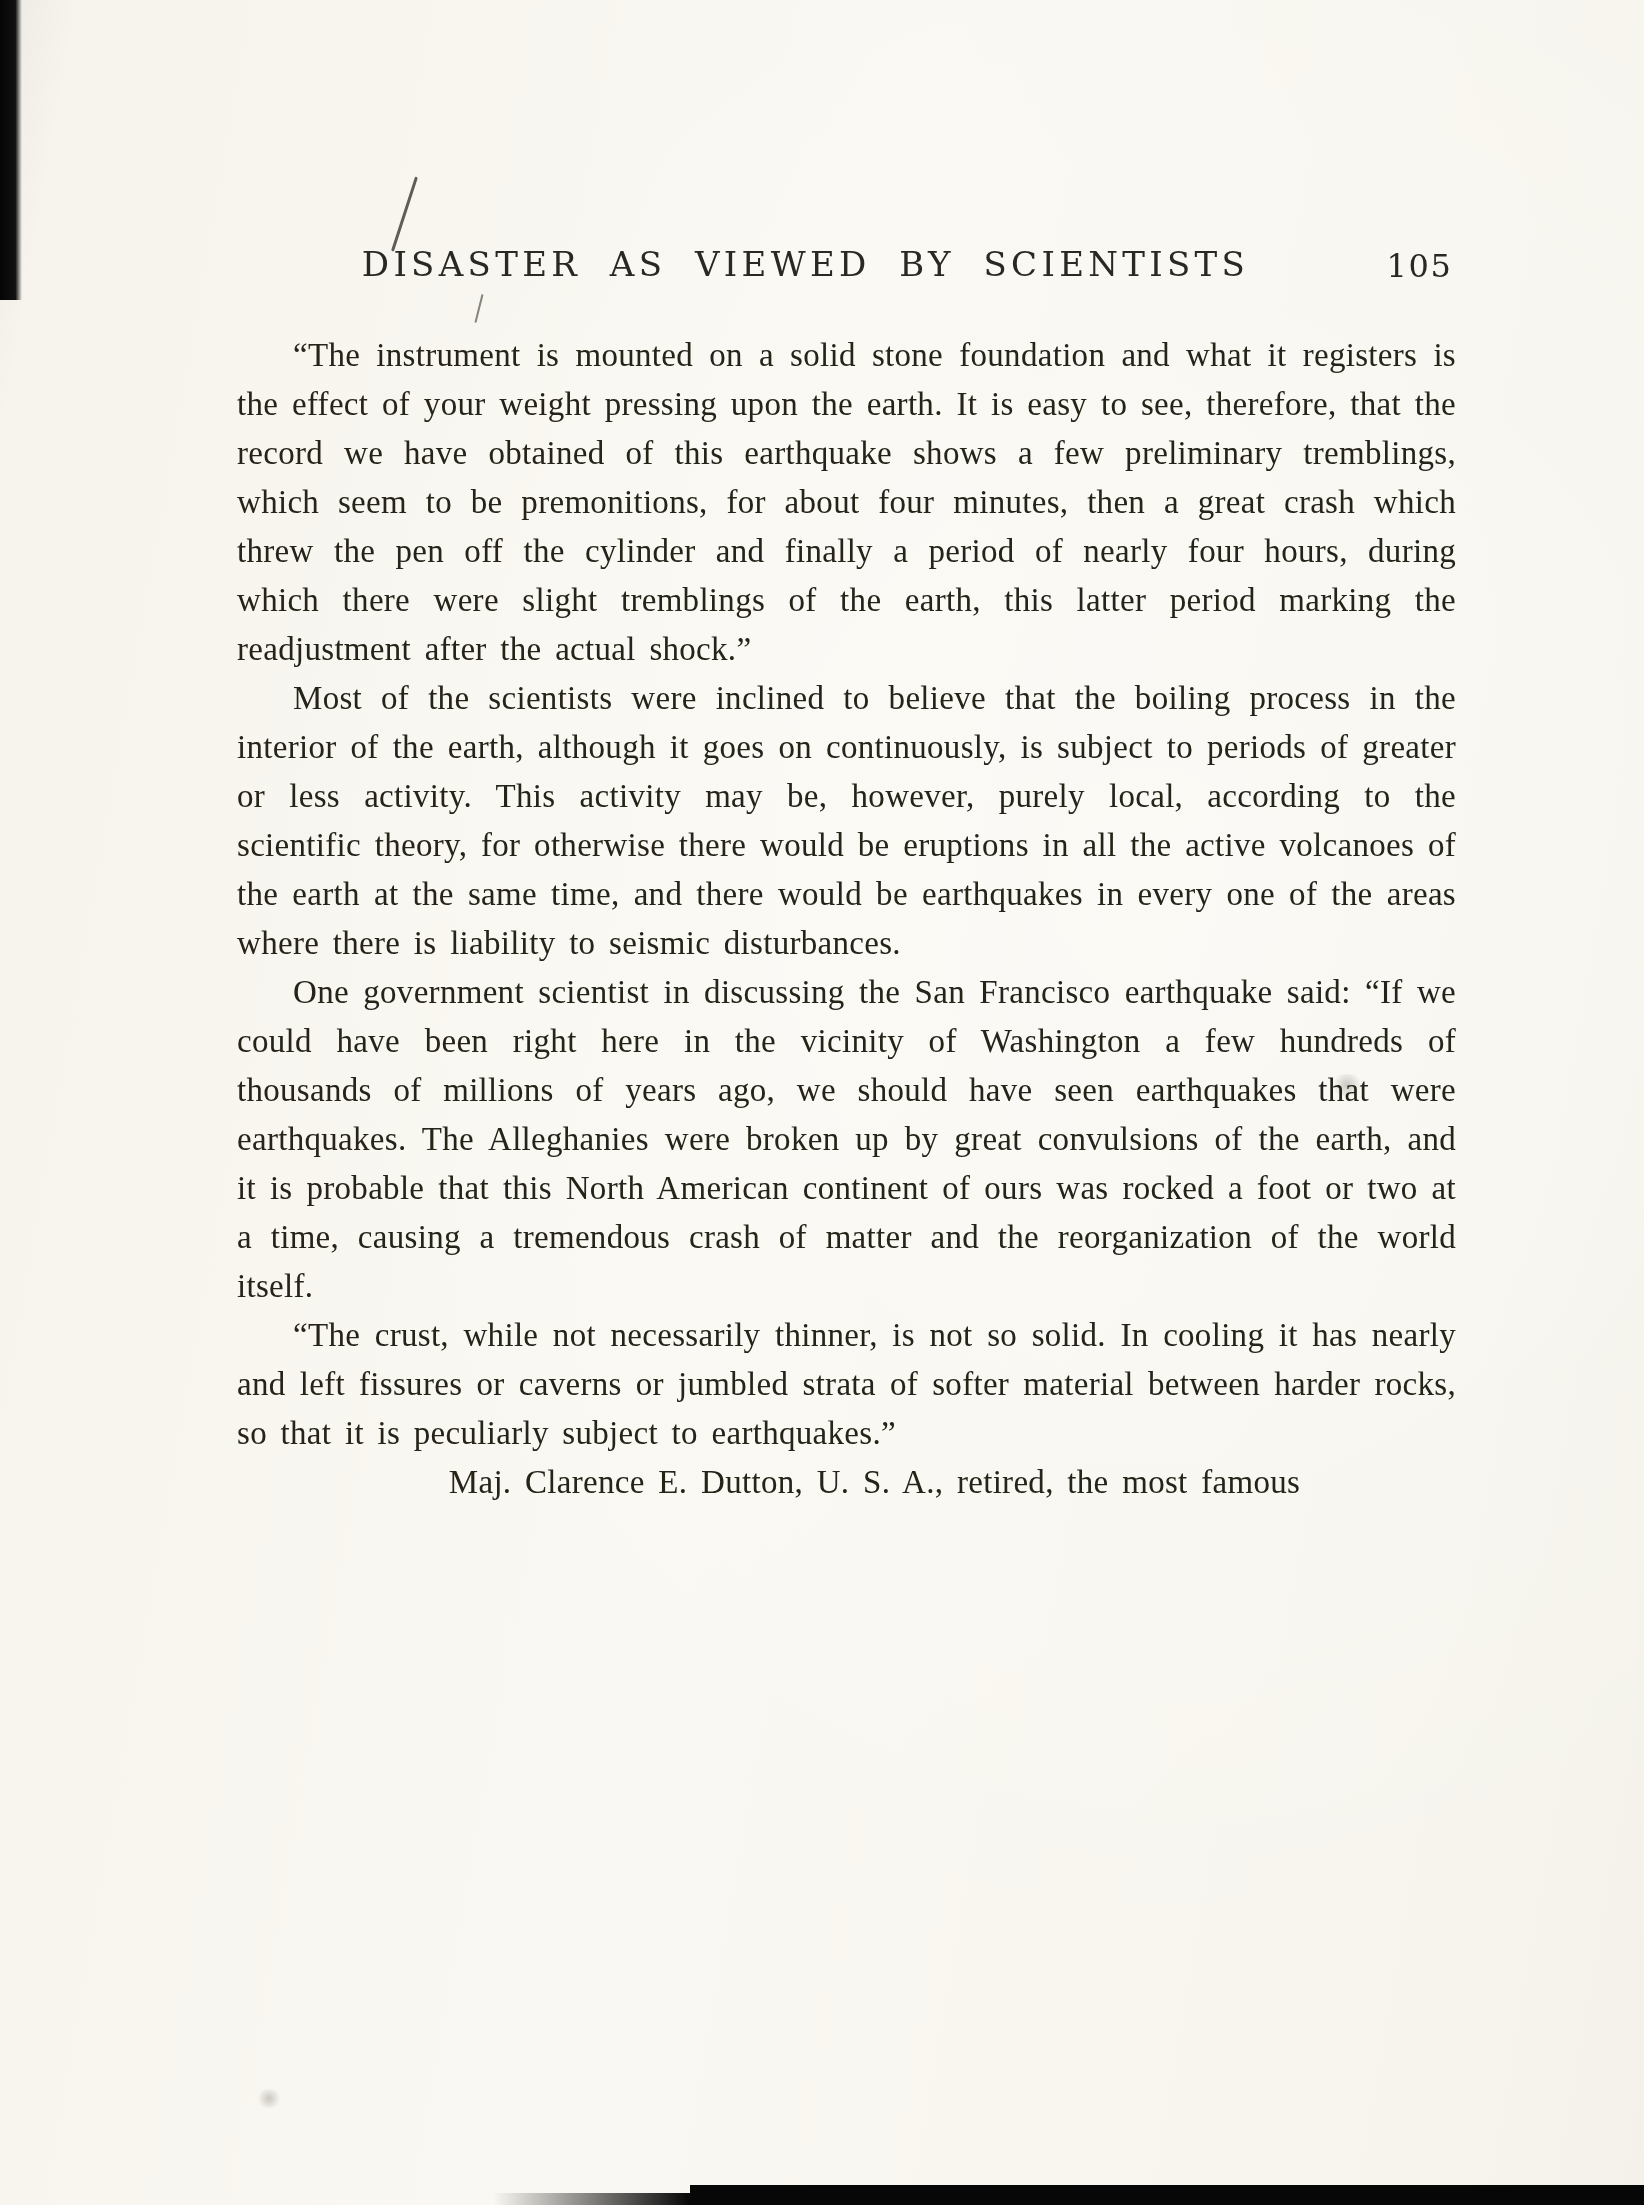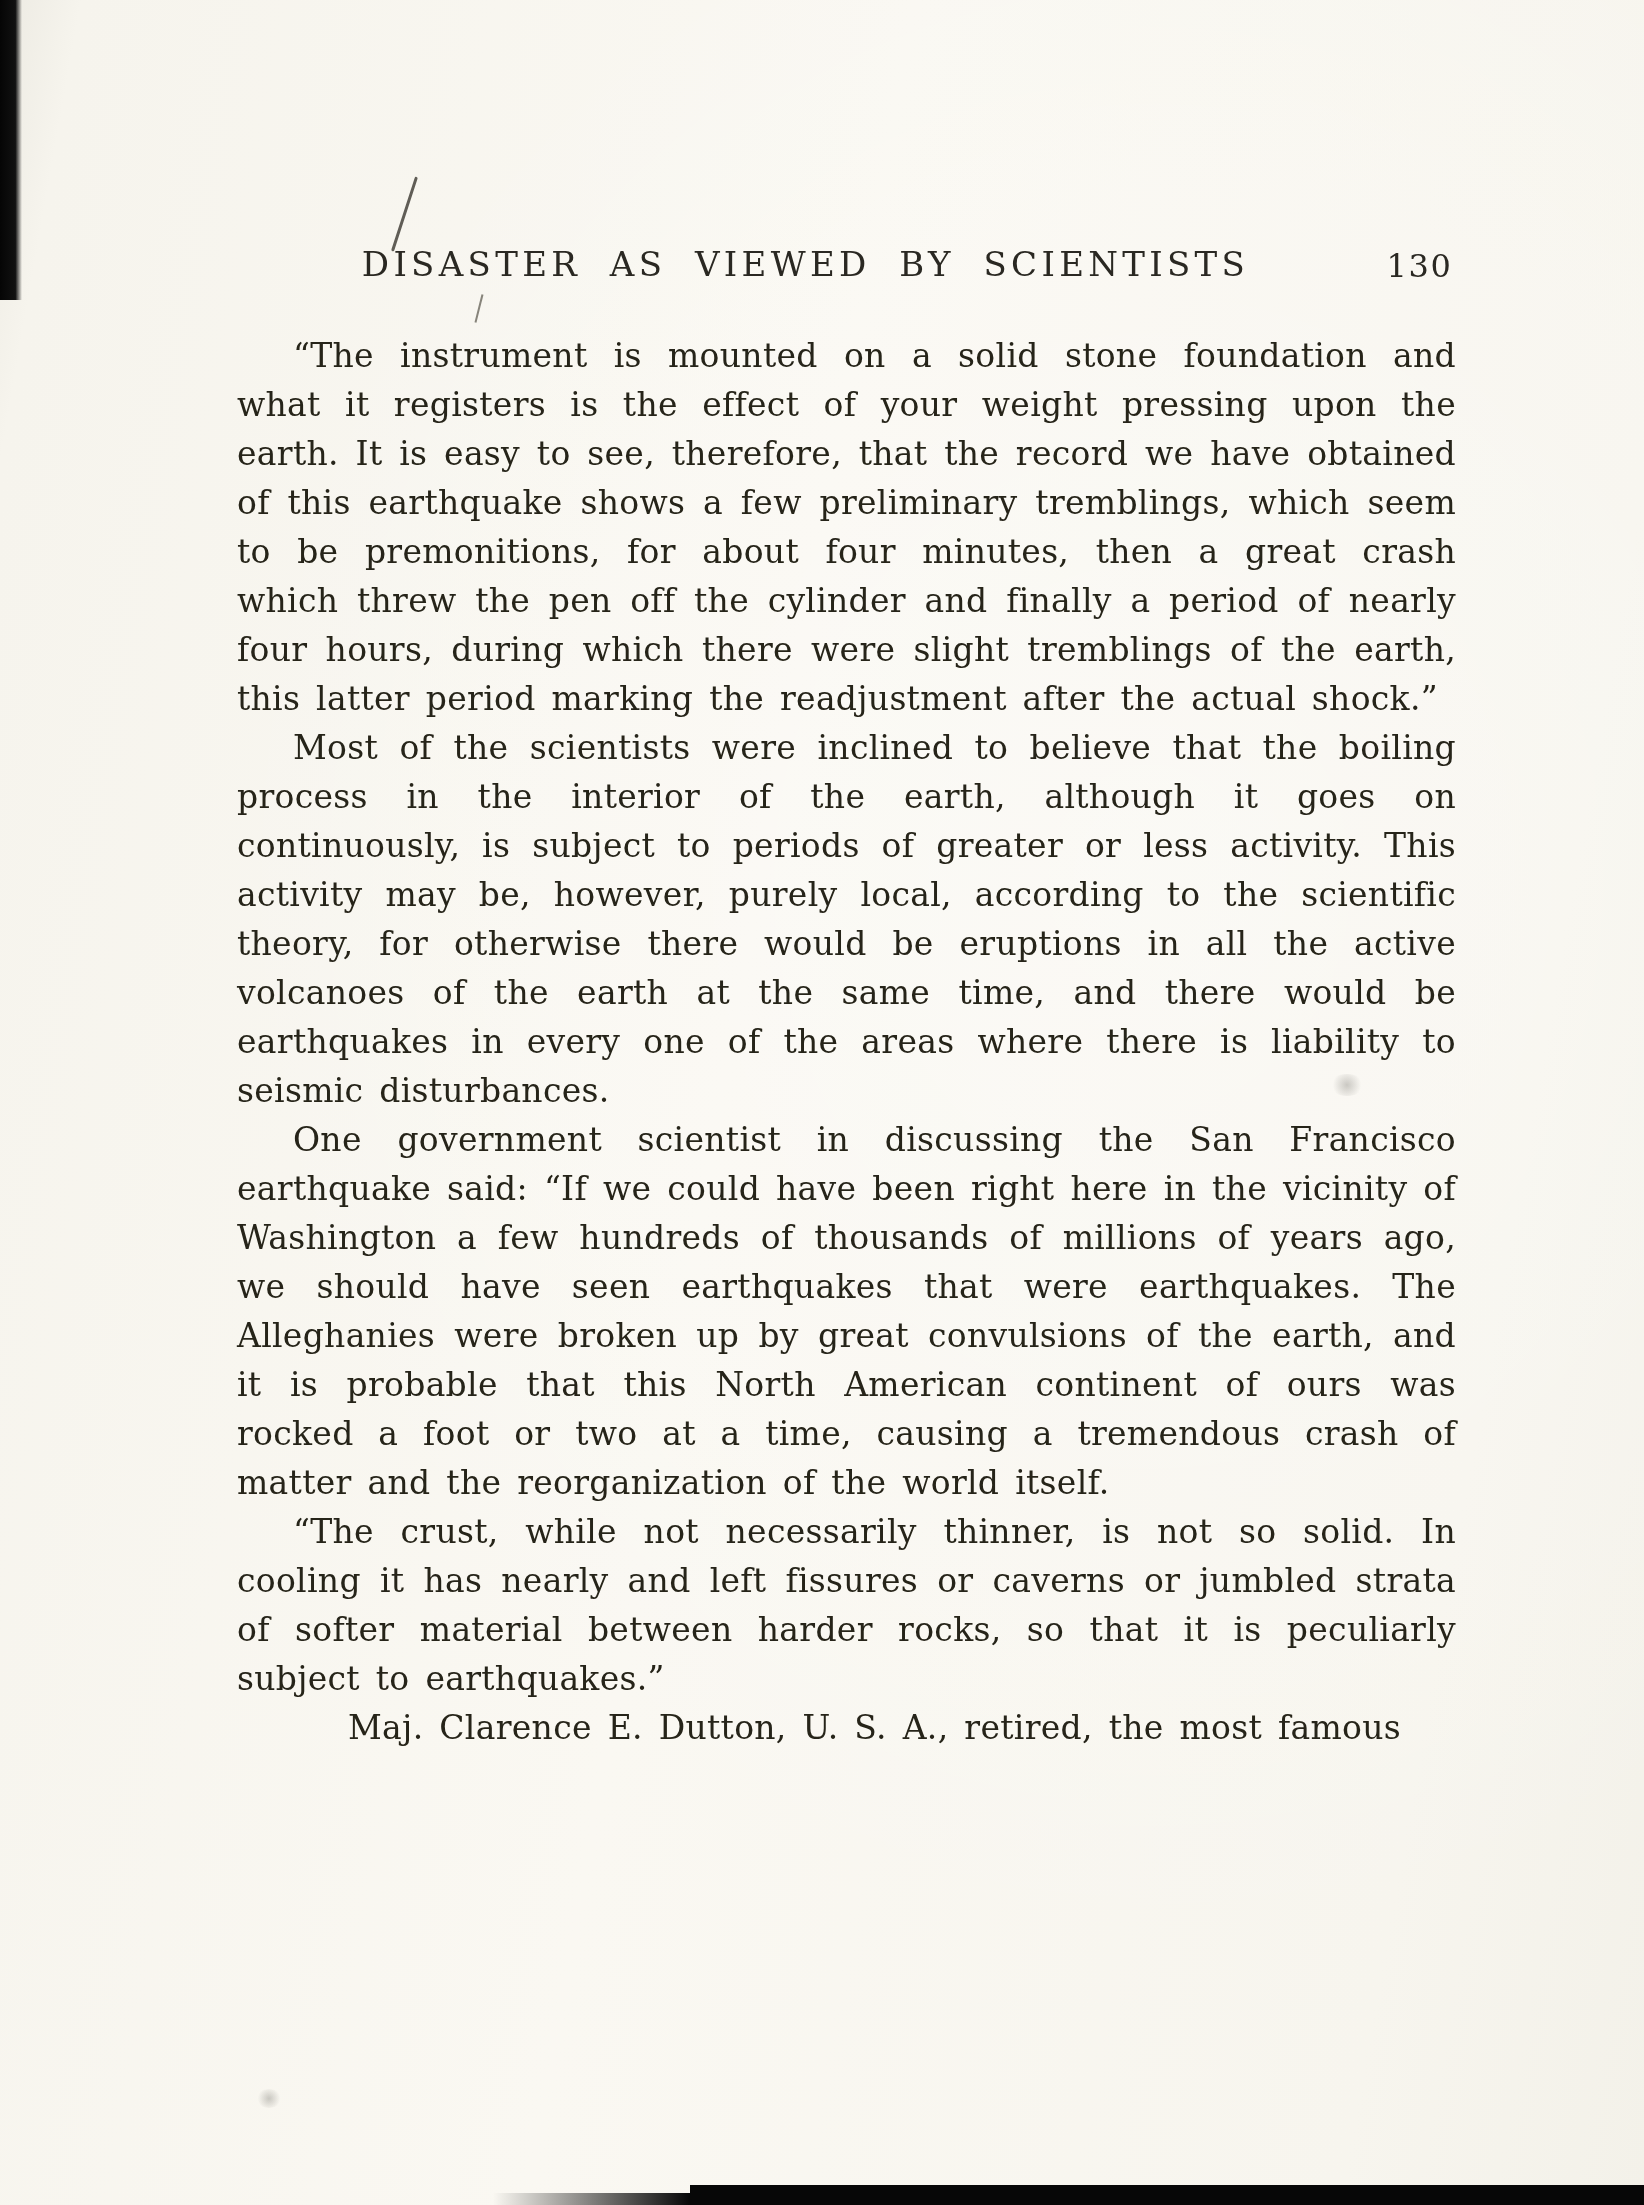--- a/index.html
+++ b/index.html
@@ -108,20 +108,21 @@
     margin: 0;
     font-size: 33px;
     line-height: 49px;
     text-align: justify;
     letter-spacing: 0.3px;
     word-spacing: 5.1px;
     color: #262419;
   }
   .para.indent {
     text-indent: 56px;
+    font-family: Liberation Serif, serif;
   }
   .para.last {
     text-align: center;
   }
 </style>
 </head>
 <body>
 
 <div class="page">
 
@@ -130,21 +131,21 @@
   <div class="edge-bottom-fade"></div>
   <div class="pen-mark"></div>
   <div class="pen-mark-2"></div>
   <div class="smudge smudge-1"></div>
   <div class="smudge smudge-2"></div>
 
   <div class="text-block">
 
     <div class="header">
       <div class="running-head">DISASTER AS VIEWED BY SCIENTISTS</div>
-      <div class="page-number">130</div>
+      <div class="page-number">105</div>
     </div>
 
 
     <p class="para indent">“The instrument is mounted on a solid stone foundation and what it registers is the effect of your weight pressing upon the earth.  It is easy to see, therefore, that the record we have obtained of this earthquake shows a few preliminary tremblings, which seem to be premonitions, for about four minutes, then a great crash which threw the pen off the cylinder and finally a period of nearly four hours, during which there were slight tremblings of the earth, this latter period marking the readjustment after the actual shock.”</p>
 
     <p class="para indent">Most of the scientists were inclined to believe that the boiling process in the interior of the earth, although it goes on continuously, is subject to periods of greater or less activity.   This activity may be, however, purely local, according to the scientific theory, for otherwise there would be eruptions in all the active volcanoes of the earth at the same time, and there would be earthquakes in every one of the areas where there is liability to seismic disturbances.</p>
 
     <p class="para indent">One government scientist in discussing the San Francisco earthquake said:  “If we could have been right here in the vicinity of Washington a few hundreds of thousands of millions of years ago, we should have seen earthquakes that were earthquakes.  The Alleghanies were broken up by great convulsions of the earth, and it is probable that this North American continent of ours was rocked a foot or two at a time, causing a tremendous crash of matter and the reorganization of the world itself.</p>
 
     <p class="para indent">“The crust, while not necessarily thinner, is not so solid. In cooling it has nearly and left fissures or caverns or jumbled strata of softer material between harder rocks, so that it is peculiarly subject to earthquakes.”</p>

